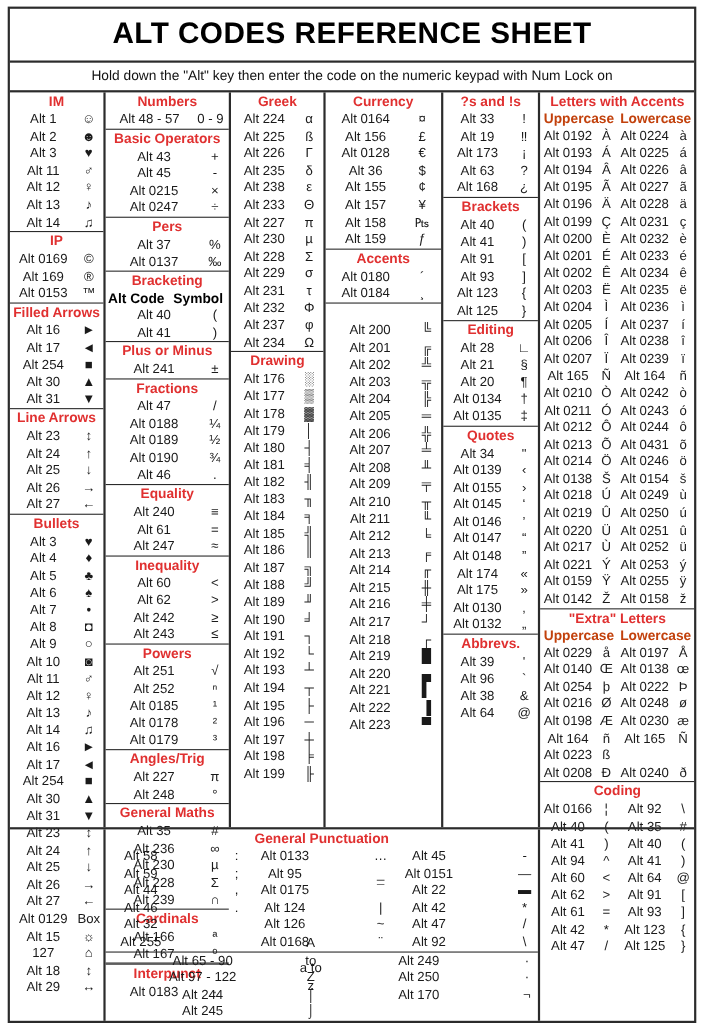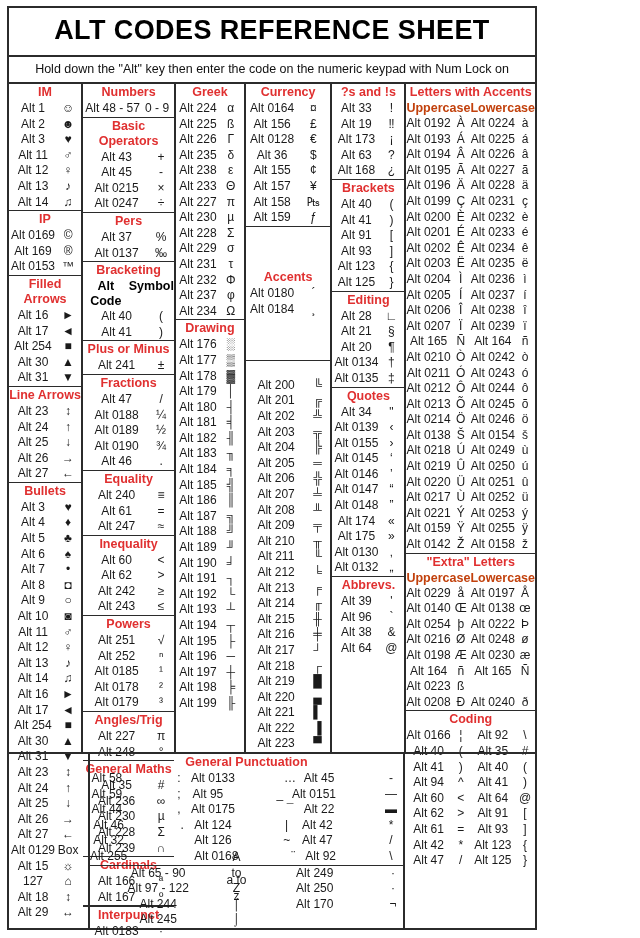--- a/index.html
+++ b/index.html
@@ -8,21 +8,21 @@
     width:640px;height:938px;overflow:hidden;
     color:#1a1a1a;
   }
   #sheet{
     width:640px;height:938px;box-sizing:border-box;
     padding:6px 7px 8px 7px;
     background:#ffffff;
   }
   .outer{
     border:2px solid #2b2b2b;
-    width:530px;height:924px;box-sizing:border-box;
+    width:626px;height:924px;box-sizing:border-box;
     display:flex;flex-direction:column;
   }
   
   .title-bar{
     border-bottom:2px solid #2b2b2b;
     text-align:center;
     padding:7px 0 9px 0;
     flex:0 0 auto;
   }
   .title-bar .t{
@@ -37,21 +37,21 @@
 
   
   .body{flex:1 1 auto;display:flex;flex-direction:column;min-height:0;}
   .toprow{display:flex;flex:1 1 auto;min-height:0;align-items:stretch;}
   .col{box-sizing:border-box;border-right:2px solid #2b2b2b;display:flex;flex-direction:column;}
   .col:last-child{border-right:none;}
 
   .c1{width:87px;}
   .c2{width:115px;}
   .c3{width:86px;}
-  .c4{width:107px;justify-content:space-between;}
+  .c4{width:107px;}
   .c5{width:89px;}
   .c6{width:140px;}
 
   
   .sec{border-bottom:1.6px solid #2b2b2b;}
   .sec.nb{border-bottom:none;}
   .hdr{
     text-align:center;color:#e03030;font-weight:bold;font-size:12.5px;
     line-height:15px;padding:1px 0 1px 0;
   }
@@ -1184,21 +1184,21 @@
                     <span class="code">Alt 0244</span>
                     <span class="sym">ô</span>
                   </div>
                 </div>
                 <div class="row2">
                   <div class="cell">
                     <span class="code">Alt 0213</span>
                     <span class="sym">Õ</span>
                   </div>
                   <div class="cell">
-                    <span class="code">Alt 0245</span>
+                    <span class="code">Alt 0431</span>
                     <span class="sym">õ</span>
                   </div>
                 </div>
                 <div class="row2">
                   <div class="cell">
                     <span class="code">Alt 0214</span>
                     <span class="sym">Ö</span>
                   </div>
                   <div class="cell">
                     <span class="code">Alt 0246</span>

